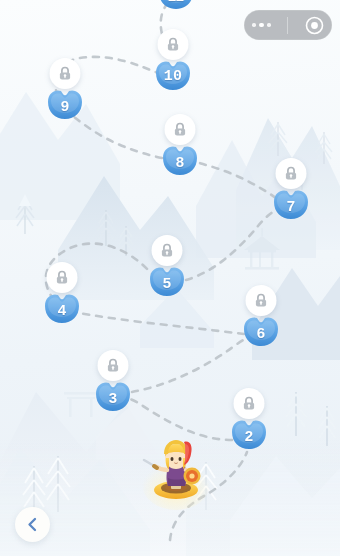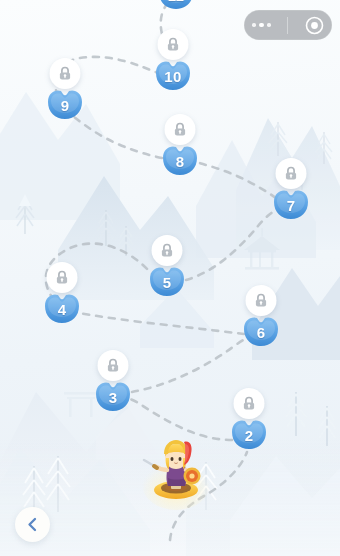--- a/index.html
+++ b/index.html
@@ -273,21 +273,21 @@
       <stop offset="100%" stop-color="#3d8ad4"></stop>
     </linearGradient>
   </defs>
   <path d="M6 14 C6 5, 13 1, 19 3 L21 6 C22 7.6, 24 7.6, 25 6 L27 3
            C33 1, 40 5, 40 14 C40 24, 33 31, 23 31 C13 31, 6 24, 6 14 Z" fill="url(#nodeG0)"></path>
   <path d="M9 13 C9 7, 14 4.5, 19 6 L21 8.6 C22 10, 24 10, 25 8.6 L27 6
            C32 4.5, 37 7, 37 13 C37 20, 31 25, 23 25 C15 25, 9 20, 9 13 Z" fill="#ffffff" opacity="0.13"></path>
 </svg>
         <div class="num">11</div>
       </div>
-      <div class="node" style="left: 173px; top: 75px;">
+      <div class="node" style="left: 173px; top: 75px; font-family: Liberation Mono, monospace;">
 <svg class="badge-shape" viewBox="0 0 46 34" xmlns="http://www.w3.org/2000/svg">
   <defs>
     <linearGradient id="nodeG1" x1="0" y1="0" x2="0" y2="1">
       <stop offset="0%" stop-color="#7fbcf0"></stop>
       <stop offset="55%" stop-color="#5aa2e4"></stop>
       <stop offset="100%" stop-color="#3d8ad4"></stop>
     </linearGradient>
   </defs>
   <path d="M6 14 C6 5, 13 1, 19 3 L21 6 C22 7.6, 24 7.6, 25 6 L27 3
            C33 1, 40 5, 40 14 C40 24, 33 31, 23 31 C13 31, 6 24, 6 14 Z" fill="url(#nodeG1)"></path>

